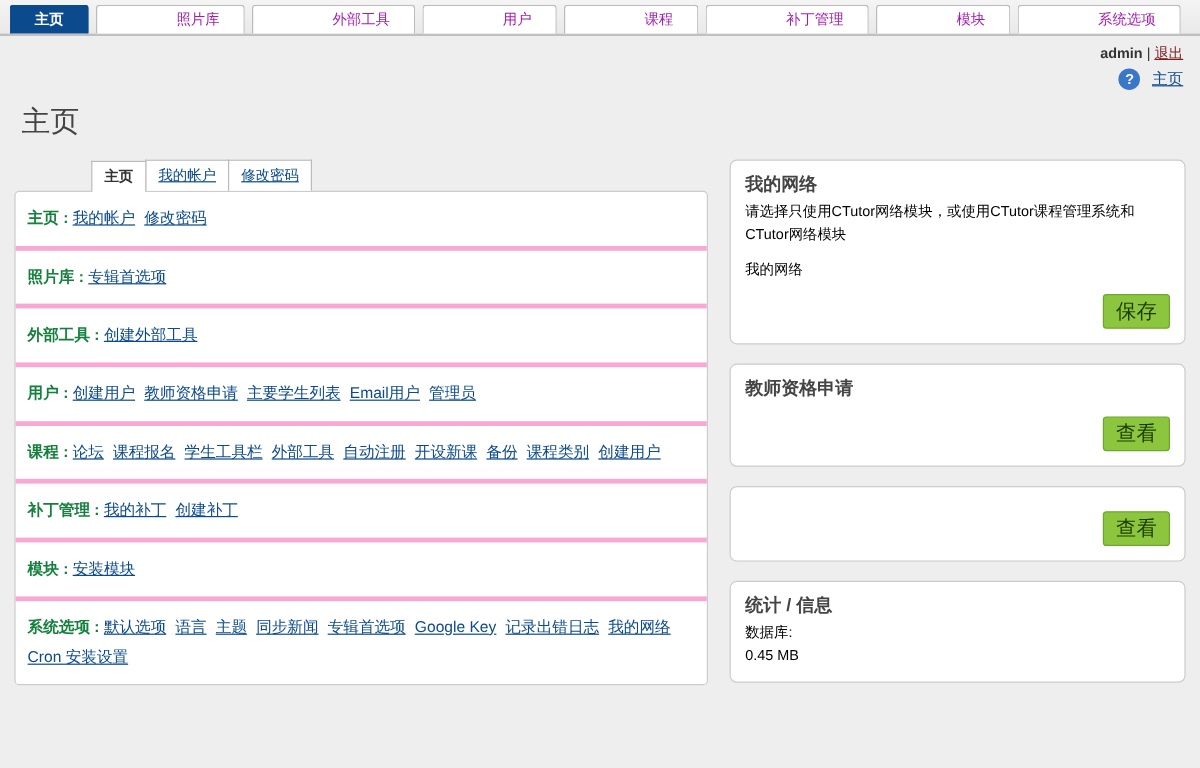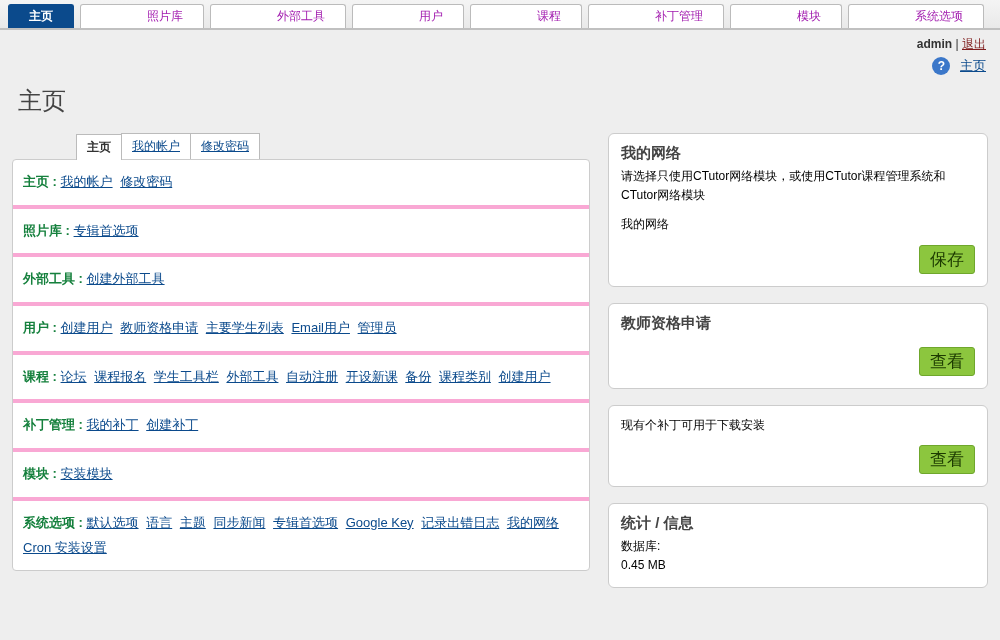--- a/index.html
+++ b/index.html
@@ -189,21 +189,20 @@
       <p style="margin-top:10px">我的网络</p>
       <button class="btn-green">保存</button>
     </div>
 
     <div class="card clearfix">
       <h3>教师资格申请</h3>
       <button class="btn-green">查看</button>
     </div>
 
     <div class="card clearfix">
-      <p>现有个补丁可用于下载安装</p>
       <button class="btn-green">查看</button>
     </div>
 
     <div class="card">
       <h3>统计 / 信息</h3>
       <p>数据库:</p>
       <p>0.45 MB</p>
     </div>
   </div>
 </div>

